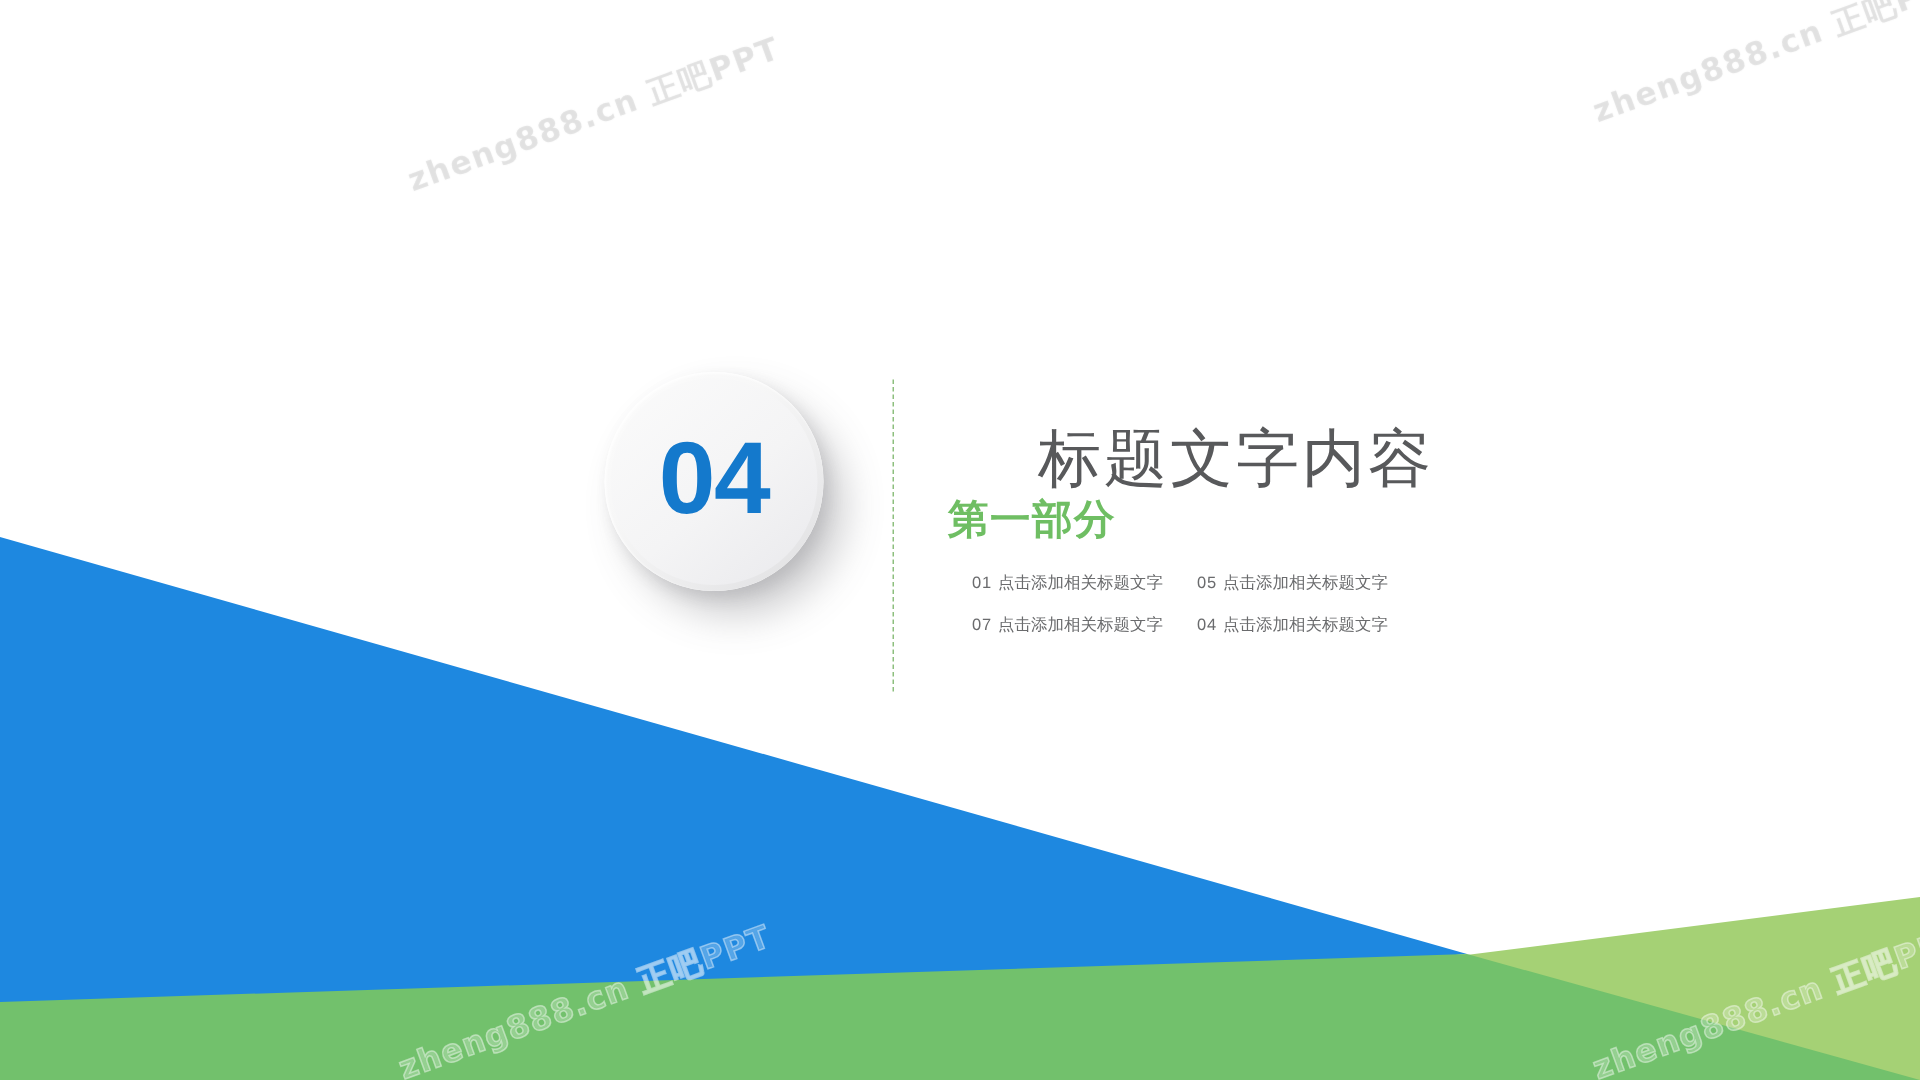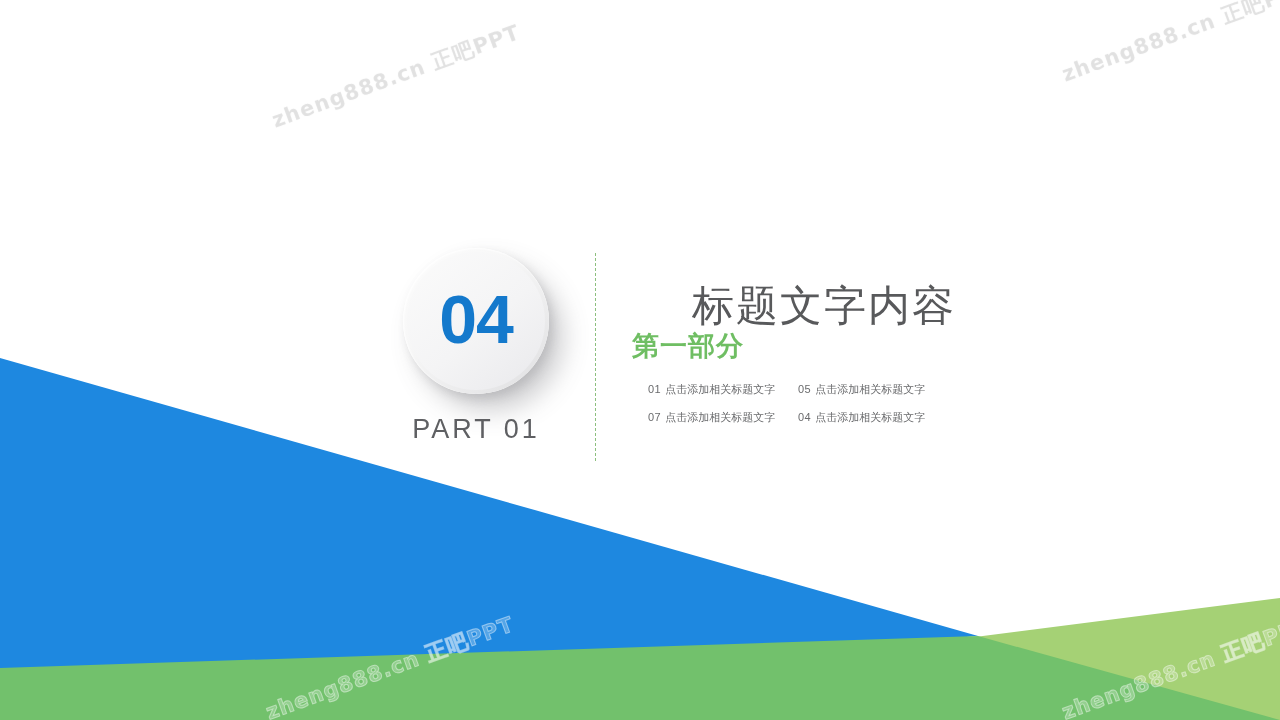--- a/index.html
+++ b/index.html
@@ -170,21 +170,20 @@
 
   <div id="wm-top-left" class="wm wm-light">zheng888.cn 正吧PPT</div>
   <div id="wm-top-right" class="wm wm-light">zheng888.cn 正吧PPT</div>
   <div id="wm-bottom-left" class="wm wm-on-color">zheng888.cn 正吧PPT</div>
   <div id="wm-bottom-right" class="wm wm-on-color">zheng888.cn 正吧PPT</div>
 
   <div id="badge-group">
     <div id="number-circle">
       <span id="circle-number">04</span>
     </div>
-    <div id="part-label">PART 01</div>
   </div>
 
   <div id="divider"></div>
 
   <div id="text-block">
     <div id="main-title">标题文字内容</div>
     <div id="section-kicker">第一部分</div>
 
     <div id="bullet-grid">
       <div class="bullet-item">

